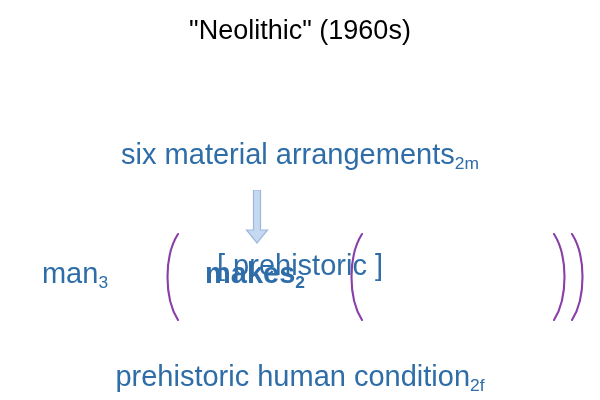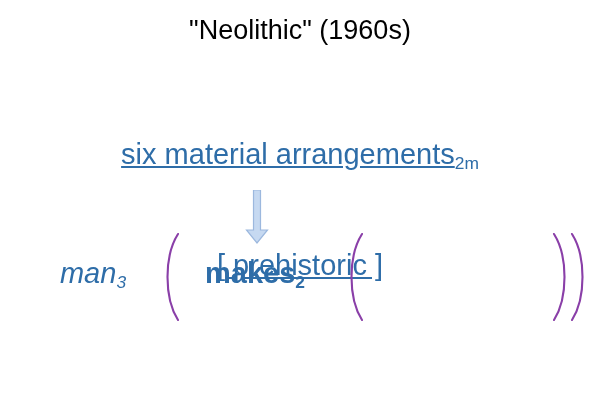--- a/index.html
+++ b/index.html
@@ -45,21 +45,20 @@
     width: 600px;
     text-align: center;
     color: #2E6DA8;
     font-size: 29px;
     line-height: 37px;
     white-space: pre;
   }
   .stanza .line {
     display: block;
     white-space: pre;
-    text-decoration: underline;
   }
   .stanza sub,
   .bottom sub {
     font-size: 0.60em;
     line-height: 0;
     vertical-align: baseline;
     position: relative;
     bottom: -0.26em;
   }
 
@@ -82,24 +81,23 @@
   }
   .bottom .cell {
     position: absolute;
     color: #2E6DA8;
     font-size: 29px;
     line-height: 34px;
     white-space: pre;
     text-align: center;
   }
   .cell-man {
-    left: 28px;
+    left: 10px;
     top: 18px;
     width: 130px;
-    font-style: italic;
   }
   .cell-makes {
     left: 185px;
     top: 18px;
     width: 140px;
     font-weight: bold;
   }
   .cell-possibility {
     left: 358px;
     top: 0px;
@@ -121,20 +119,21 @@
 </head>
 <body>
 
 <div id="slide">
 
   <div class="title"><span>"Neolithic" (1960s)</span></div>
 
   <div class="stanza">
     <span class="line"><span>six material arrangements</span><sub>2m</sub></span>
     <span class="line"><span>[ prehistoric ]</span><sub></sub></span>
+    <span class="line"><span>prehistoric human condition</span><sub>2f</sub></span>
   </div>
 
   <div class="arrow">
     <svg width="32" height="54" viewBox="0 0 32 54" xmlns="http://www.w3.org/2000/svg">
       <polygon points="12.5,0 19.5,0 19.5,40 26.5,40 16,53 5.5,40 12.5,40" fill="#C6D9F1" stroke="#9CB8DE" stroke-width="1.2" stroke-linejoin="miter"></polygon>
     </svg>
   </div>
 
   <div class="bottom">
 

